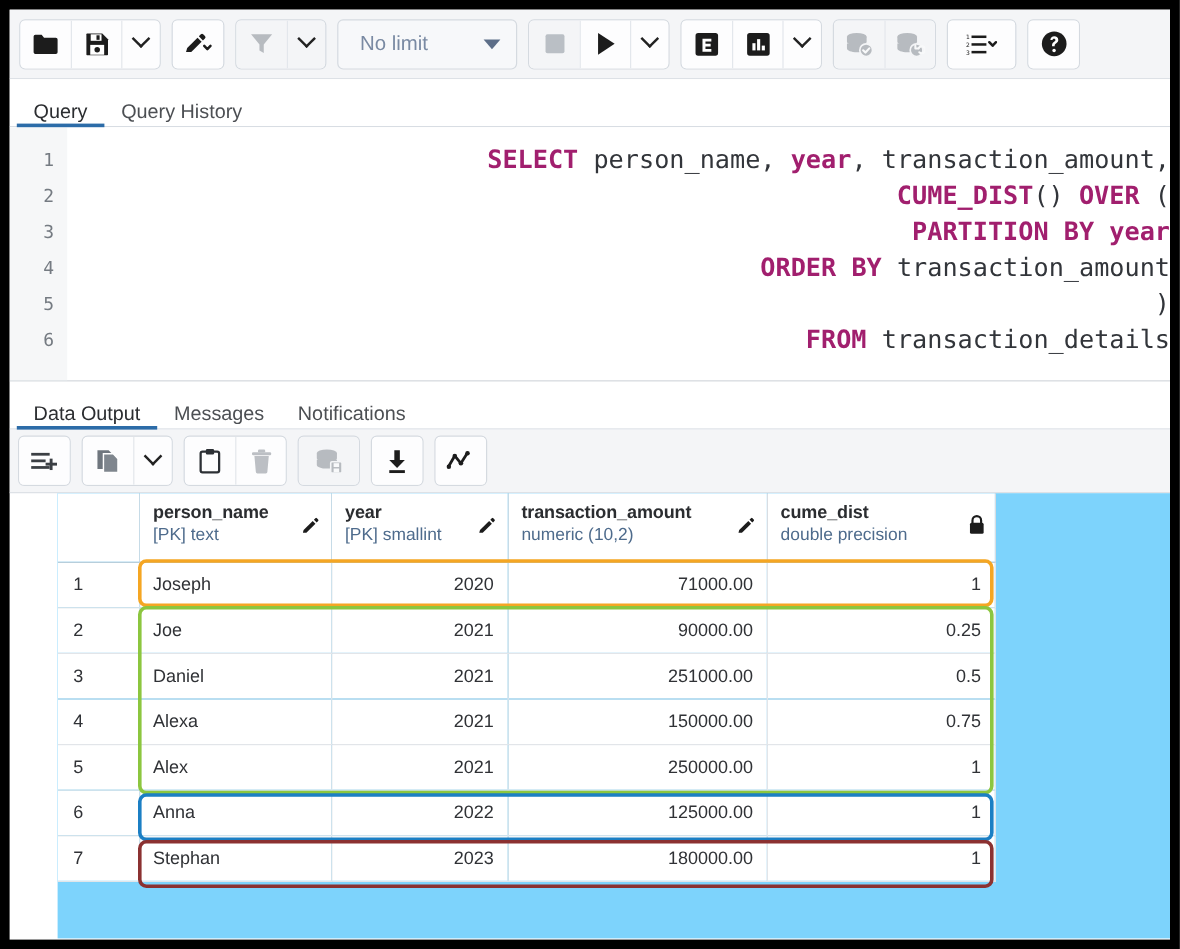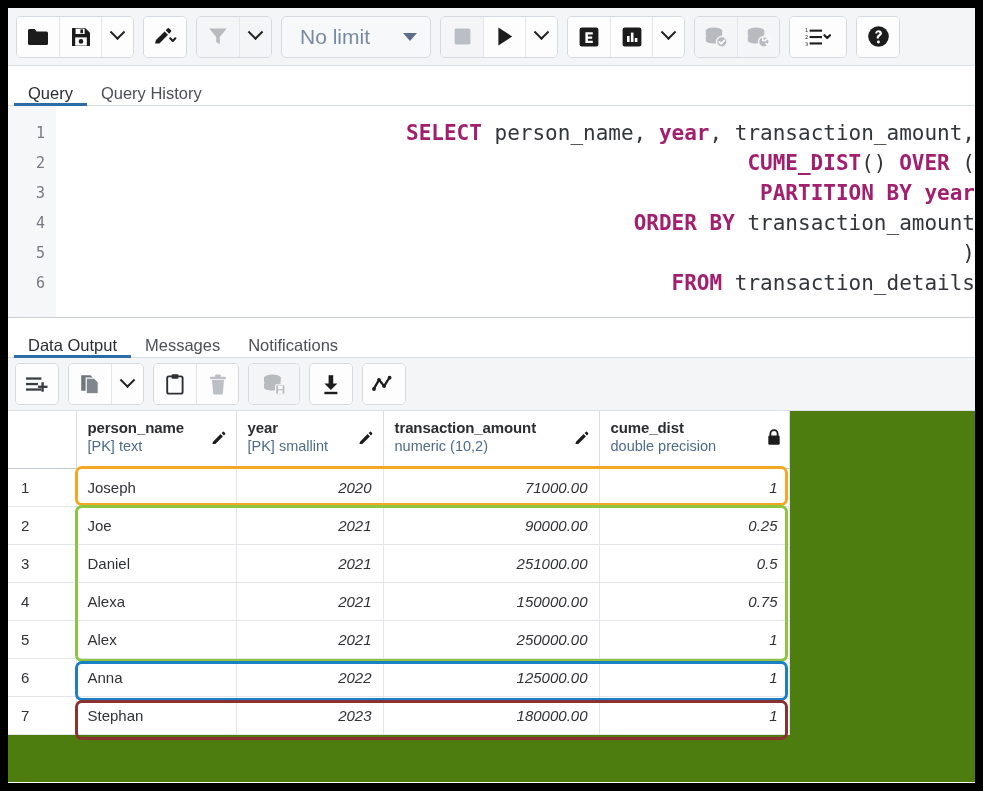--- a/index.html
+++ b/index.html
@@ -57,21 +57,21 @@
     border: 1px solid #d5dae0;
     border-radius: 5px;
     background: #f7f8fa;
     display: flex;
     align-items: center;
     justify-content: space-between;
     padding: 0 13px 0 18px;
     cursor: pointer;
   }
   .limit-label {
-    font-size: 21px;
+    font-size: 17px;
     color: #7a8aa3;
   }
   .tri-down {
     width: 0; height: 0;
     border-left: 7px solid transparent;
     border-right: 7px solid transparent;
     border-top: 8px solid #5d6e88;
     margin-left: 14px;
   }
   .chev {
@@ -162,23 +162,24 @@
     border-bottom: 1px solid #dde1e6;
     display: flex;
     align-items: center;
     padding: 0 7px;
     gap: 9px;
   }
 
   
   .gridwrap {
     position: relative;
-    background: #4d7c0f;
+    background: #7dd3fc;
     height: 371px;
     overflow: hidden;
+    margin-left: 40px;
   }
   table.grid {
     border-collapse: collapse;
     table-layout: fixed;
     width: 781px;
   }
   table.grid col.c0 { width: 68px; }
   table.grid col.c1 { width: 160px; }
   table.grid col.c2 { width: 147px; }
   table.grid col.c3 { width: 216px; }
@@ -227,21 +228,21 @@
     background: #ffffff;
     overflow: hidden;
     white-space: nowrap;
   }
   tbody td.rownum {
     color: #303236;
     background: #ffffff;
     border-right: 1px solid #dfe3e7;
     padding-left: 13px;
   }
-  tbody td.num { text-align: right; font-style: italic; }
+  tbody td.num { text-align: right; }
 
   
   .hl {
     position: absolute;
     border: 3px solid #000;
     border-radius: 7px;
     pointer-events: none;
   }
 </style>
 </head>

